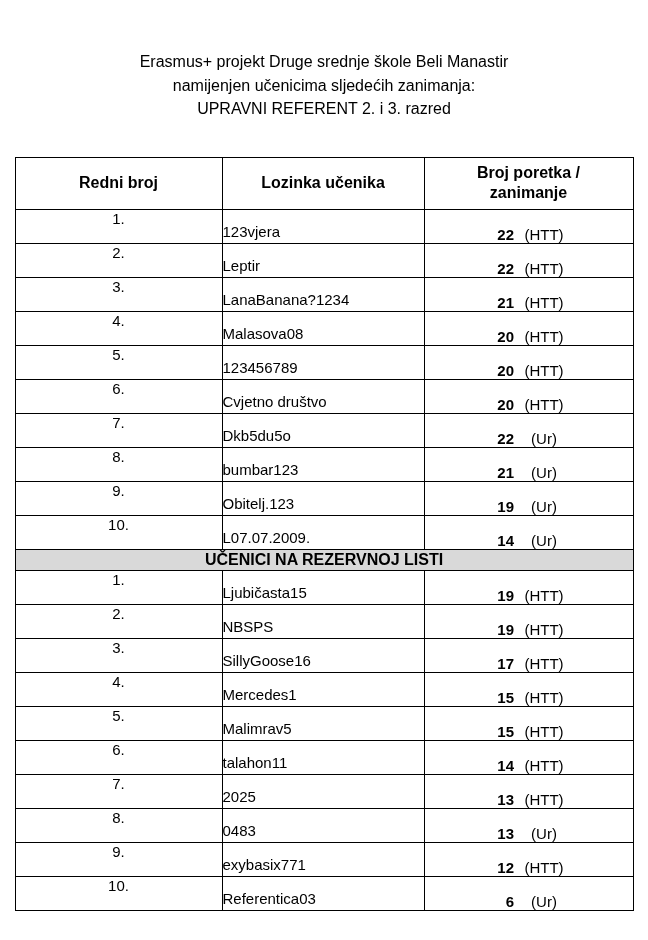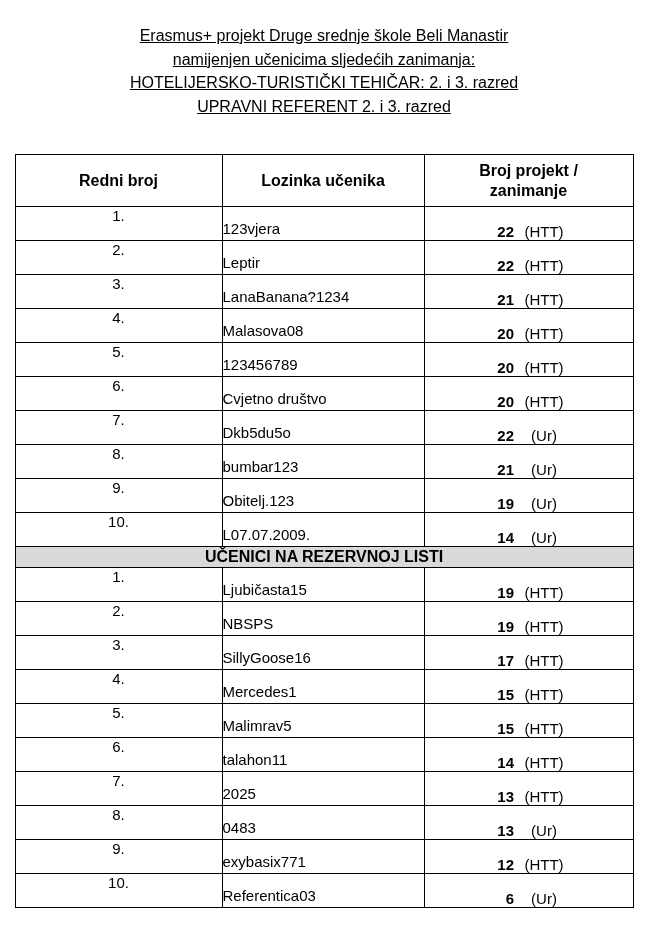--- a/index.html
+++ b/index.html
@@ -16,25 +16,24 @@
     color: var(--text-color);
     font-family: "Liberation Sans", "DejaVu Sans", sans-serif;
   }
   .page {
     width: 648px;
     height: 940px;
     overflow: hidden;
     position: relative;
   }
   .doc-header {
-    margin-top: 24px;
+    margin-top: 50px;
     text-align: center;
     font-size: 16px;
     line-height: 23.5px;
-    text-decoration: underline;
   }
   .doc-title {
     margin-top: 19px;
     text-align: center;
     font-size: 16px;
     font-weight: bold;
     line-height: 23px;
   }
   table.ranking {
     border-collapse: collapse;
@@ -106,37 +105,36 @@
   }
 </style>
 </head>
 <body>
 
 <div class="page">
 
   <div class="doc-header">
     <div>Erasmus+ projekt Druge srednje škole Beli Manastir</div>
     <div>namijenjen učenicima sljedećih zanimanja:</div>
-    <div>HOTELIJERSKO-TURISTIČKI TEHIČAR: 2. i 3. razred</div>
     <div>UPRAVNI REFERENT 2. i 3. razred</div>
   </div>
 
 
   <table class="ranking">
     <colgroup>
       <col style="width:207px">
       <col style="width:202px">
       <col style="width:209px">
     </colgroup>
     <thead>
       <tr>
         <th class="col-head">Redni broj</th>
         <th class="col-head">Lozinka učenika</th>
         <th class="col-head">
-          <div>Broj projekt /</div>
+          <div>Broj poretka /</div>
           <div>zanimanje</div>
         </th>
       </tr>
     </thead>
     <tbody>
         <tr>
           <td class="cell-rank">1.</td>
           <td class="cell-password">123vjera</td>
           <td class="cell-score">
             <div class="score-wrap">

